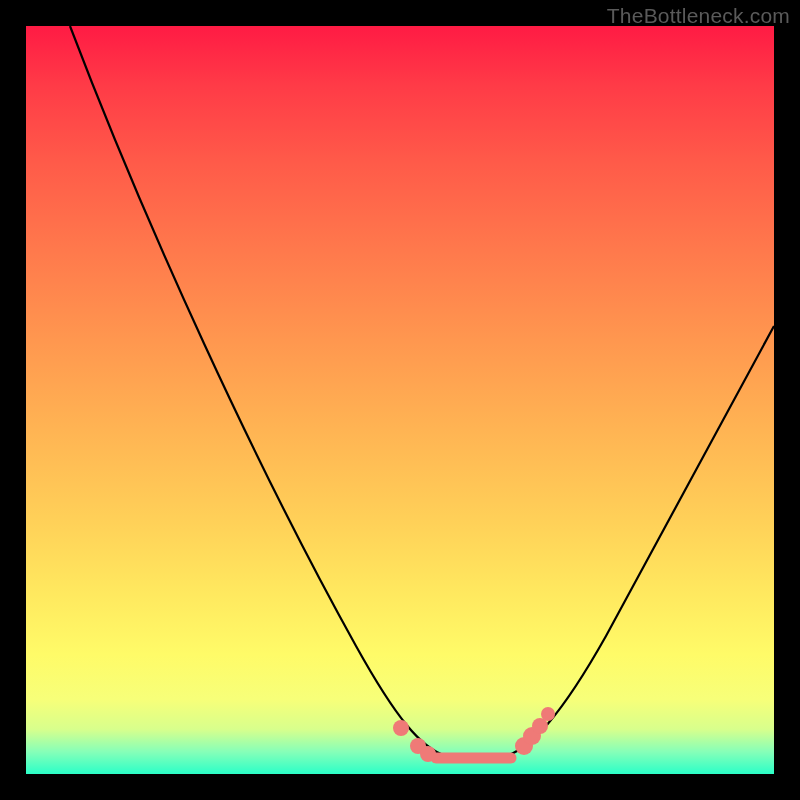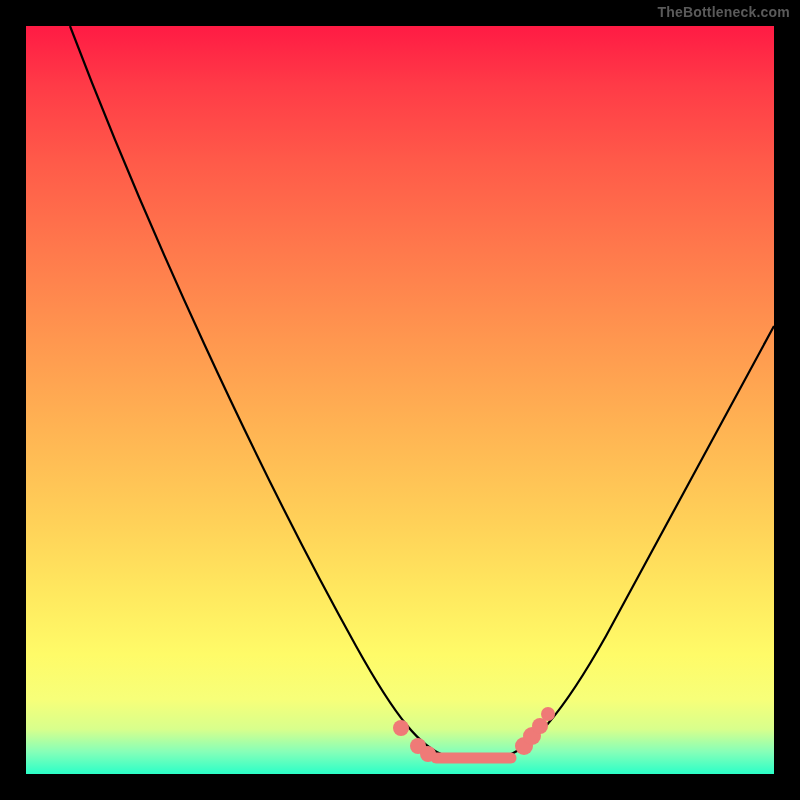--- a/index.html
+++ b/index.html
@@ -32,22 +32,22 @@
       #d8ff8c 94%,
       #87ffb8 97%,
       #2bffc8 100%
     );
   }
   .watermark {
     position: absolute;
     top: 4px;
     right: 10px;
     color: #5a5a5a;
-    font-size: 14px;
-    font-weight: 700;
+    font-size: 21px;
+    font-weight: 400;
     letter-spacing: 0.2px;
     user-select: none;
   }
   .curve-svg {
     position: absolute;
     left: 0;
     top: 0;
     width: 748px;
     height: 748px;
   }

